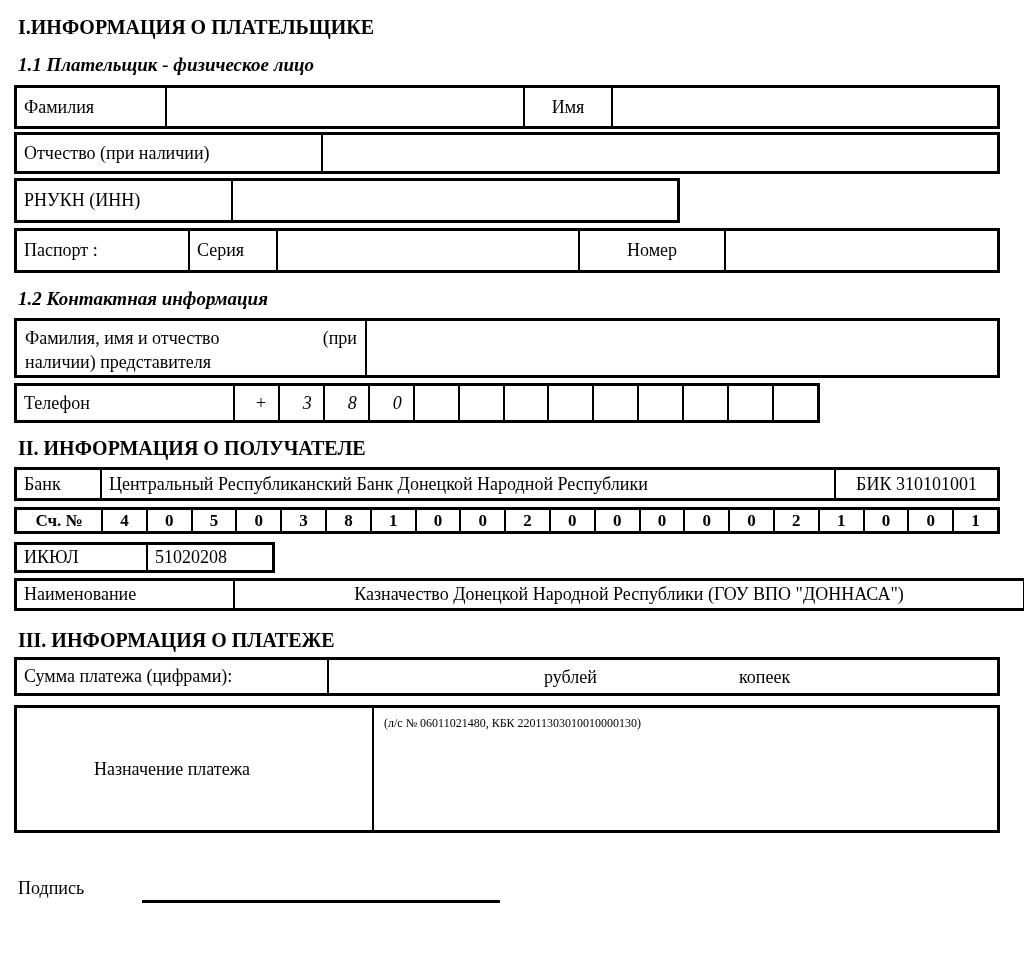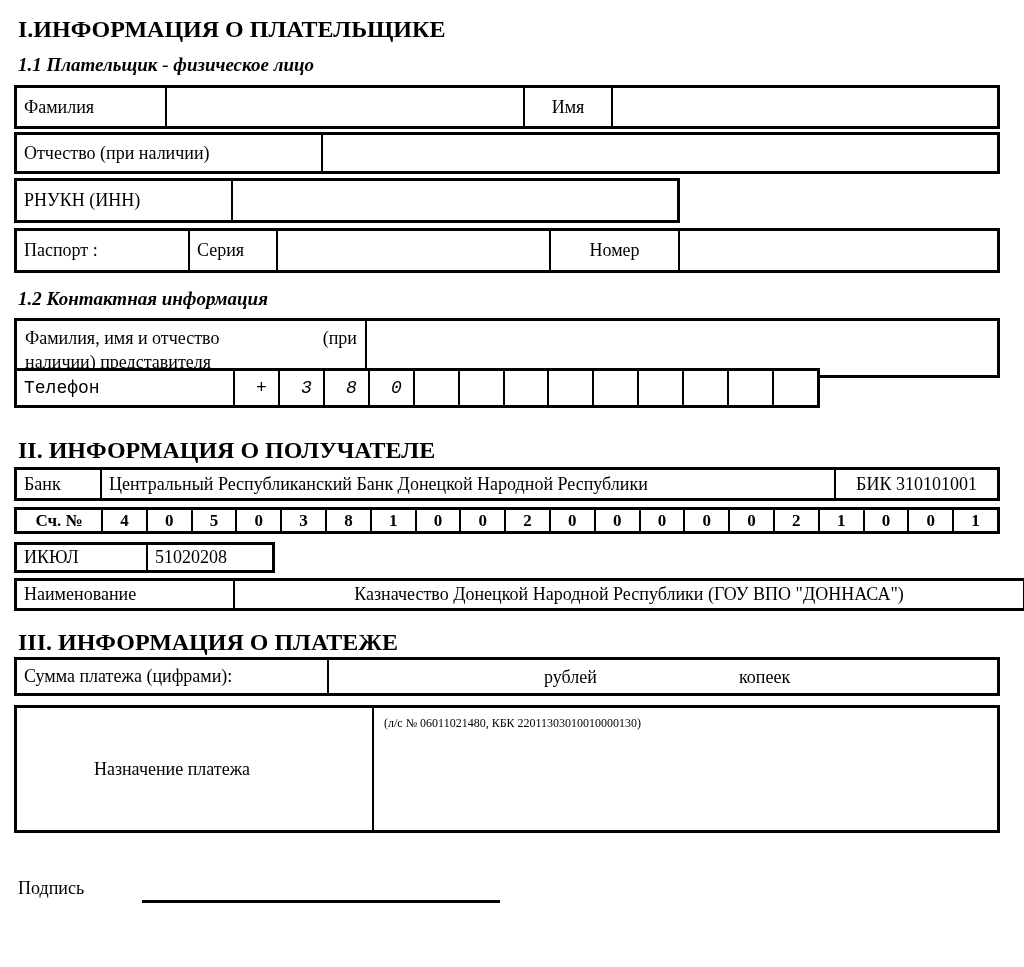--- a/index.html
+++ b/index.html
@@ -1,20 +1,20 @@
 <!DOCTYPE html>
 <html><head>
 <meta charset="utf-8">
 <style>
   html,body { margin:0; padding:0; background:#fff; }
   .page {
     position:relative; width:1024px; height:967px; background:#ffffff;
     font-family:"Liberation Serif","DejaVu Serif",serif; color:#000;
   }
-  .h1 { position:absolute; font-size:24px; font-weight:bold; white-space:nowrap; }
+  .h1 { position:absolute; font-size:20px; font-weight:bold; white-space:nowrap; }
   .h2 { position:absolute; font-size:19px; font-weight:bold; font-style:italic; white-space:nowrap; }
   .t  { position:absolute; display:flex; border:3px solid #000; box-sizing:border-box; background:#fff; }
   .c  { box-sizing:border-box; border-left:2px solid #000; display:flex; align-items:center;
         padding:0 7px; font-size:18px; overflow:hidden; white-space:nowrap; }
   .c.first  { border-left:none; }
   .grow     { flex:1; }
   .center   { justify-content:center; padding:0 2px; }
   .cells    { flex:1; display:flex; }
   .cells .c { flex:1; }
   .phone-cells .c { font-style:italic; justify-content:flex-end; padding:0 11px 0 2px; }
@@ -51,38 +51,38 @@
 
   <div class="t" style="left:14px; top:178px; width:666px; height:45px;">
     <div class="c first" style="width:214px;">РНУКН (ИНН)</div>
     <div class="c grow"></div>
   </div>
 
   <div class="t" style="left:14px; top:228px; width:986px; height:45px;">
     <div class="c first" style="width:171px;border-radius:15px;">Паспорт :</div>
     <div class="c" style="width:88px;">Серия</div>
     <div class="c" style="width:273px;"></div>
-    <div class="c center" style="width:129px;">Номер</div>
+    <div class="c center" style="width:146px;margin-left:29px;">Номер</div>
     <div class="c grow"></div>
   </div>
 
   <div class="h2" style="left:18px; top:288px;">1.2 Контактная информация</div>
 
   <div class="t" style="left:14px; top:318px; width:986px; height:60px;">
     <div class="c first rep-label" style="width:348px;">
       <div class="rep-l1">
         <span>Фамилия, имя и отчество</span>
         <span>(при</span>
       </div>
       <div>наличии) представителя</div>
     </div>
     <div class="c grow"></div>
   </div>
 
-  <div class="t" style="left:14px; top:368px; width:806px; height:40px;font-family:Liberation Mono, monospace;">
+  <div class="t" style="left:14px; top:383px; width:806px; height:40px;">
     <div class="c first" style="width:216px;">Телефон</div>
     <div class="cells phone-cells">
         <div class="c">+</div>
         <div class="c">3</div>
         <div class="c">8</div>
         <div class="c">0</div>
         <div class="c"></div>
         <div class="c"></div>
         <div class="c"></div>
         <div class="c"></div>

